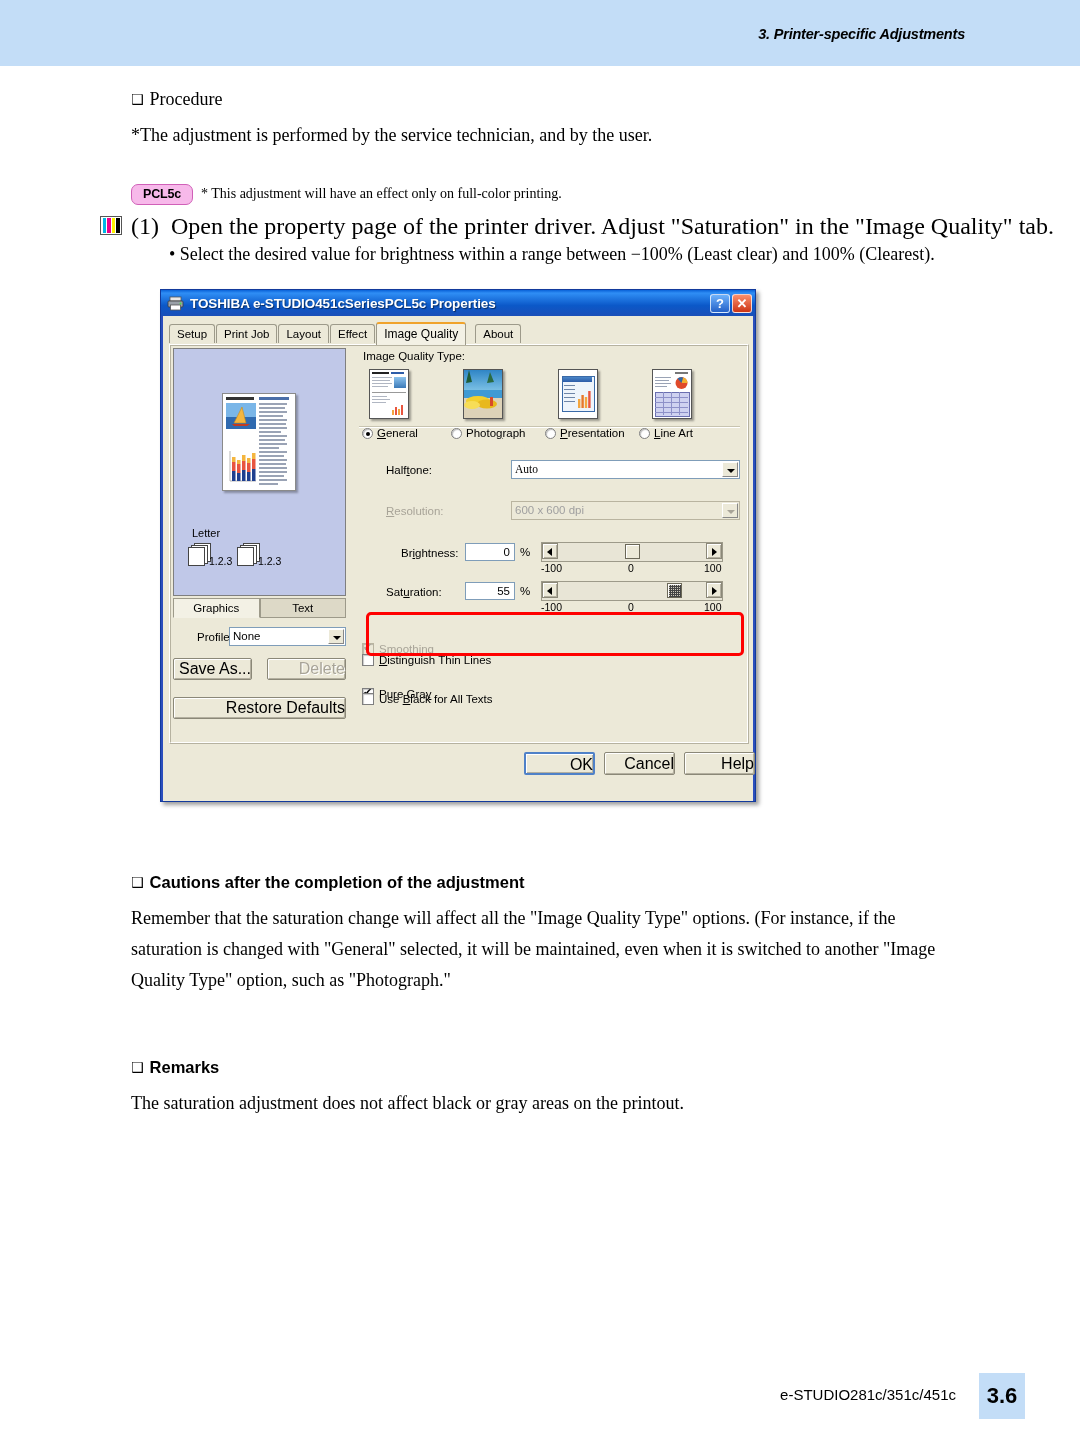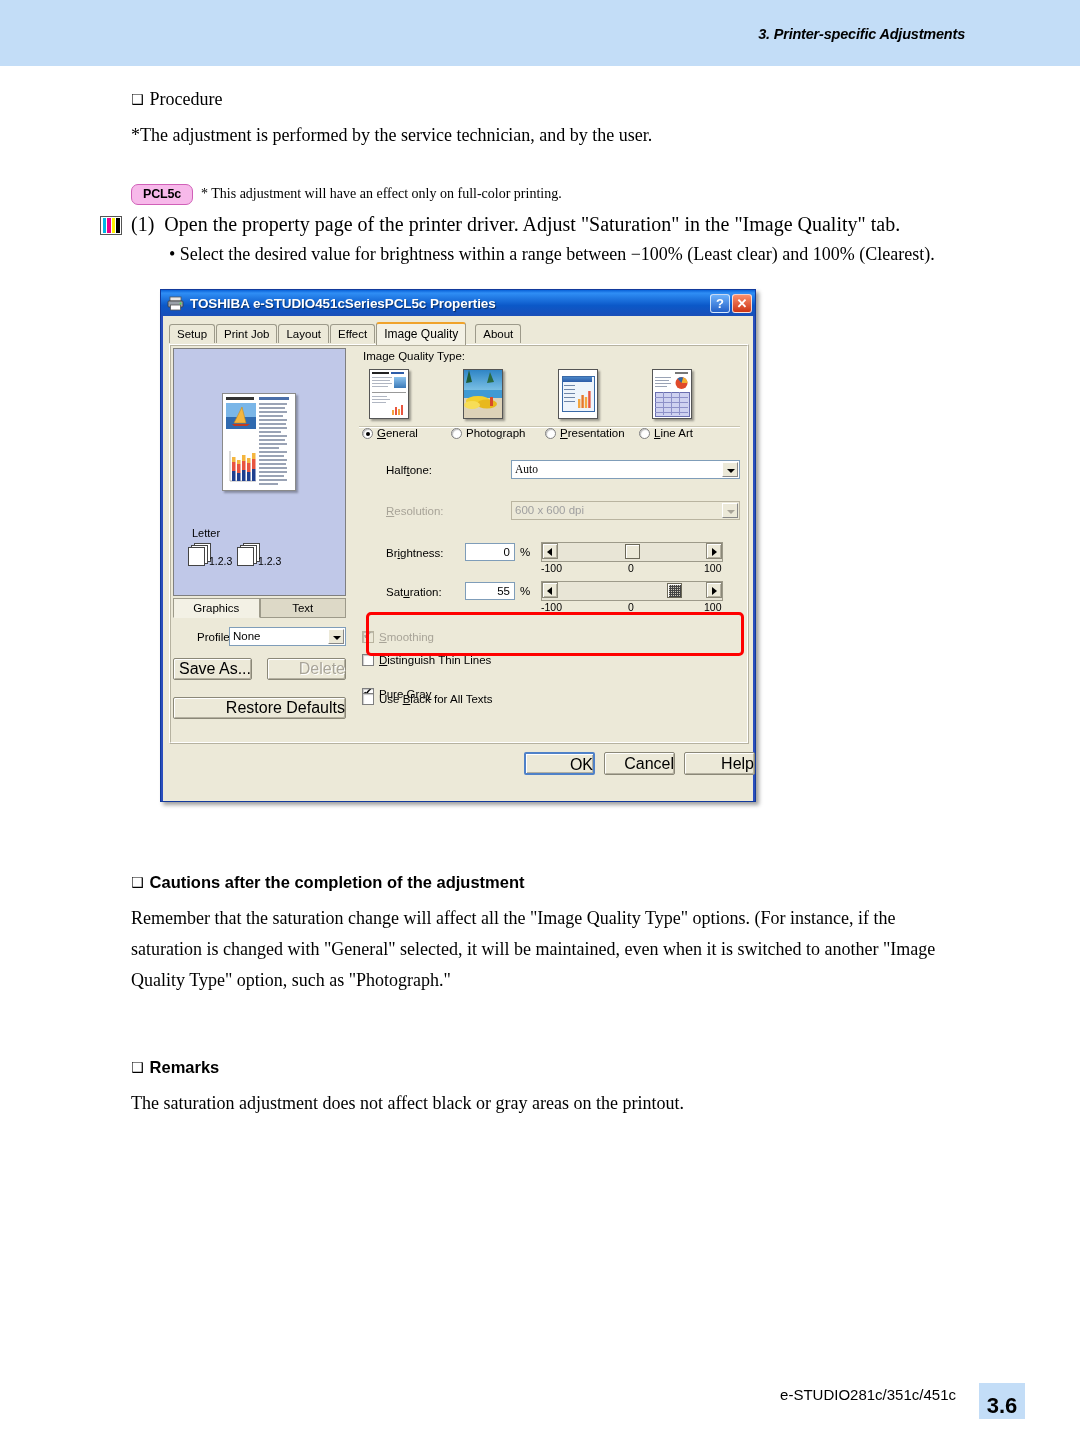--- a/index.html
+++ b/index.html
@@ -107,21 +107,21 @@
     box-sizing: border-box;
     padding: 1px;
   }
   .cmyk-marker i { display: block; flex: 1 1 auto; height: 100%; margin: 0 0.5px; }
 
   .step-line {
     position: absolute;
     left: 131px;
     top: 213px;
     font-family: "Liberation Serif", serif;
-    font-size: 20px;
+    font-size: 24px;
     white-space: nowrap;
   }
   .step-sub {
     position: absolute;
     left: 169px;
     top: 244px;
     font-family: "Liberation Serif", serif;
     font-size: 18px;
     white-space: nowrap;
   }
@@ -134,21 +134,21 @@
     font-family: "Liberation Sans", sans-serif;
     font-size: 15px;
     color: #000;
     white-space: nowrap;
   }
   .footer-page {
     position: absolute;
     right: 55px;
     bottom: 22px;
     width: 46px;
-    height: 36px;
+    height: 46px;
     background: #c3ddf7;
     font-family: "Liberation Sans", sans-serif;
     font-weight: bold;
     font-size: 22px;
     color: #000;
     text-align: center;
     line-height: 46px;
   }
 
   
@@ -418,21 +418,21 @@
     display: inline-block; width: 12px; height: 12px;
     background: #fff; border: 1px solid #7f7f7f;
     box-shadow: inset 1px 1px 1px rgba(0,0,0,0.22);
     vertical-align: -2px; margin-right: 5px; position: relative;
     box-sizing: border-box;
   }
   .cbx.on:after {
     content: "✔"; position: absolute; left: 0px; top: -3px;
     font-size: 11px; color: #000; font-family: "DejaVu Sans", sans-serif;
   }
-  .cb-row.dim { color: #a8a498; }
+  .cb-row.dim { color: #a8a498; margin-top: 12px; }
   .cb-row.dim .cbx { background: #ece9d8; border-color: #b9b4a0; }
   .cb-row.dim .cbx.on:after { color: #a8a498; }
 
   .panel-edge {
     position: absolute;
     left: 6px; top: 28px;
     width: 580px; height: 400px;
     border: 1px solid #b6b2a0;
     border-top-color: #fff; border-left-color: #fff;
     box-sizing: border-box;
@@ -724,21 +724,21 @@
       <span>Auto</span>
       <span class="arrow"></span>
     </div>
 
     <div class="row-label" style="left:199px; top:189px; color:#a8a498;"><span class="underline">R</span>esolution:</div>
     <div class="combo disabled" style="left:348px; top:185px; width:229px;">
       <span>600 x 600 dpi</span>
       <span class="arrow"></span>
     </div>
 
-    <div class="row-label" style="left:199px; top:231px;">Br<span class="underline">i</span>ghtness:</div>
+    <div class="row-label" style="left:214px; top:231px;">Br<span class="underline">i</span>ghtness:</div>
     <div class="numfield" style="left:302px; top:227px;">0</div>
     <div class="pct" style="left:357px; top:230px;">%</div>
     <div class="slider" style="left:378px; top:226px;">
       <div class="track"></div>
       <div class="sbtn left"></div>
       <div class="sbtn right"></div>
       <div class="thumbk" style="left:84px;"></div>
     </div>
     <div class="tickrow" style="left:378px; top:246px;">-100</div>
     <div class="tickrow" style="left:465px; top:246px;">0</div>

